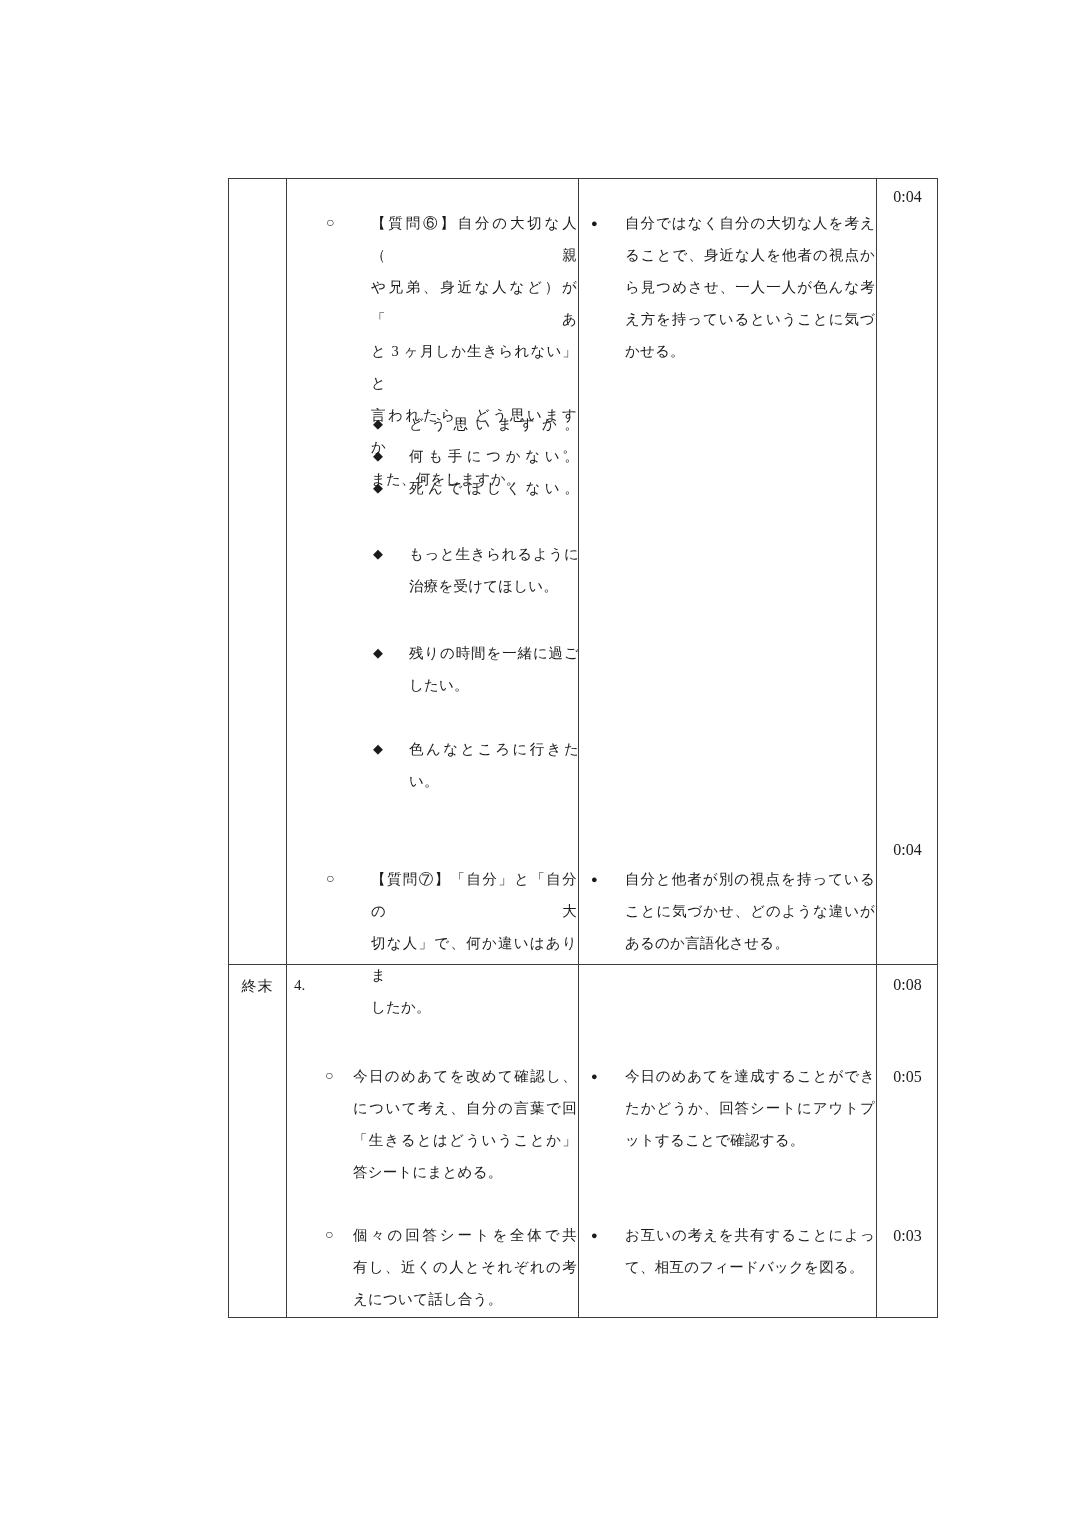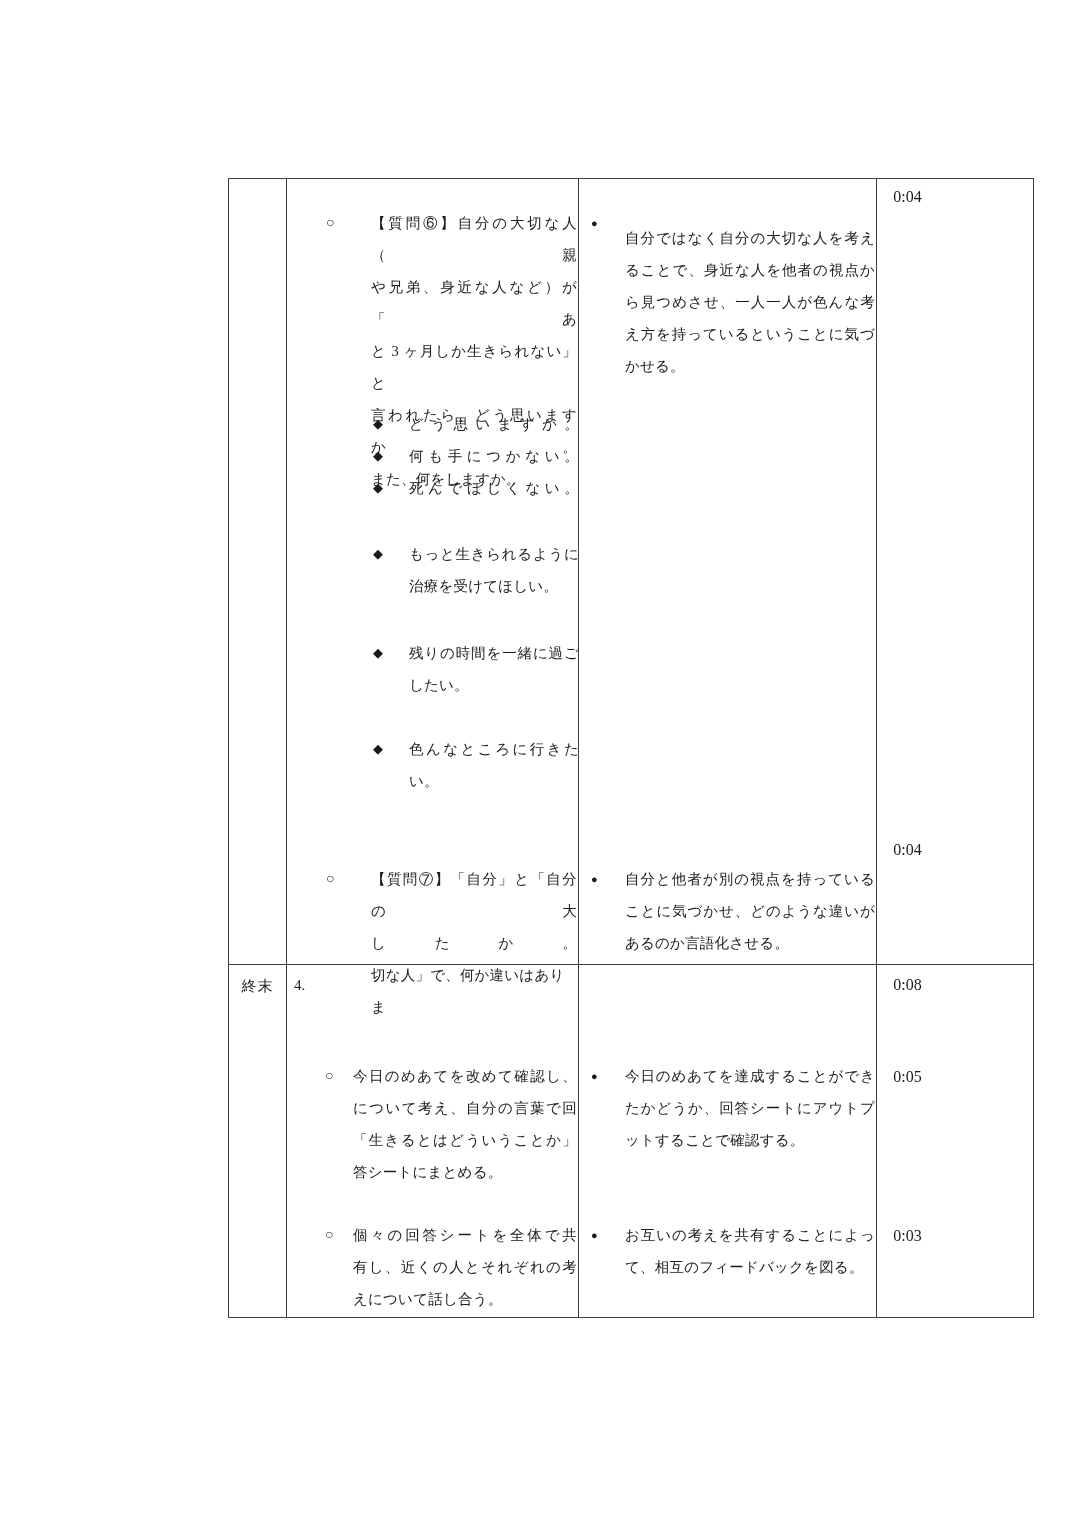--- a/index.html
+++ b/index.html
@@ -13,21 +13,21 @@
     height: 1522px;
     background: #ffffff;
     overflow: hidden;
     font-family: "Liberation Serif", serif;
     color: #1b1b1b;
   }
   .lesson-table {
     position: absolute;
     left: 228px;
     top: 178px;
-    width: 806px;
+    width: 710px;
     height: 1140px;
     border: 1.6px solid #3d3d3d;
     box-sizing: border-box;
   }
   .vline {
     position: absolute;
     top: 0; bottom: 0;
     width: 1.4px;
     background: #3d3d3d;
   }
@@ -107,21 +107,21 @@
     <span class="marker circle-mark" style="left:97px; top:28px">○</span>
     <div class="block jp jpara" style="left:142px; top:28px; width:206px">
         <div>【質問⑥】自分の大切な人（親</div>
         <div>や兄弟、身近な人など）が「あ</div>
         <div>と 3 ヶ月しか生きられない」と</div>
         <div>言われたら、どう思いますか。</div>
         <div>また、何をしますか。</div>
       </div>
 
     <span class="marker bullet-mark" style="left:362px; top:28px">●</span>
-    <div class="block jp jpara" style="left:396px; top:43px; width:250px">
+    <div class="block jp jpara" style="left:396px; top:28px; width:250px">
         <div>自分ではなく自分の大切な人を考え</div>
         <div>ることで、身近な人を他者の視点か</div>
         <div>ら見つめさせ、一人一人が色んな考</div>
         <div>え方を持っているということに気づ</div>
         <div>かせる。</div>
       </div>
 
     <div class="block jp" style="left:144px; top:229px">
       <div class="answer-row">
         <span class="dcol">◆</span>
@@ -157,22 +157,22 @@
           <div>色んなところに行きた</div>
           <div>い。</div>
         </div>
     </div>
 
     <div class="time" style="top:660px">0:04</div>
 
     <span class="marker circle-mark" style="left:97px; top:684px">○</span>
     <div class="block jp jpara" style="left:142px; top:684px; width:206px">
         <div>【質問⑦】「自分」と「自分の大</div>
+        <div>切な人」で、何か違いはありま</div>
         <div>したか。</div>
-        <div>切な人」で、何か違いはありま</div>
       </div>
 
     <span class="marker bullet-mark" style="left:362px; top:684px">●</span>
     <div class="block jp jpara" style="left:396px; top:684px; width:250px">
         <div>自分と他者が別の視点を持っている</div>
         <div>ことに気づかせ、どのような違いが</div>
         <div>あるのか言語化させる。</div>
       </div>
 
     <div class="block stage-label jp bold" style="left:0; top:796px">終末</div>

